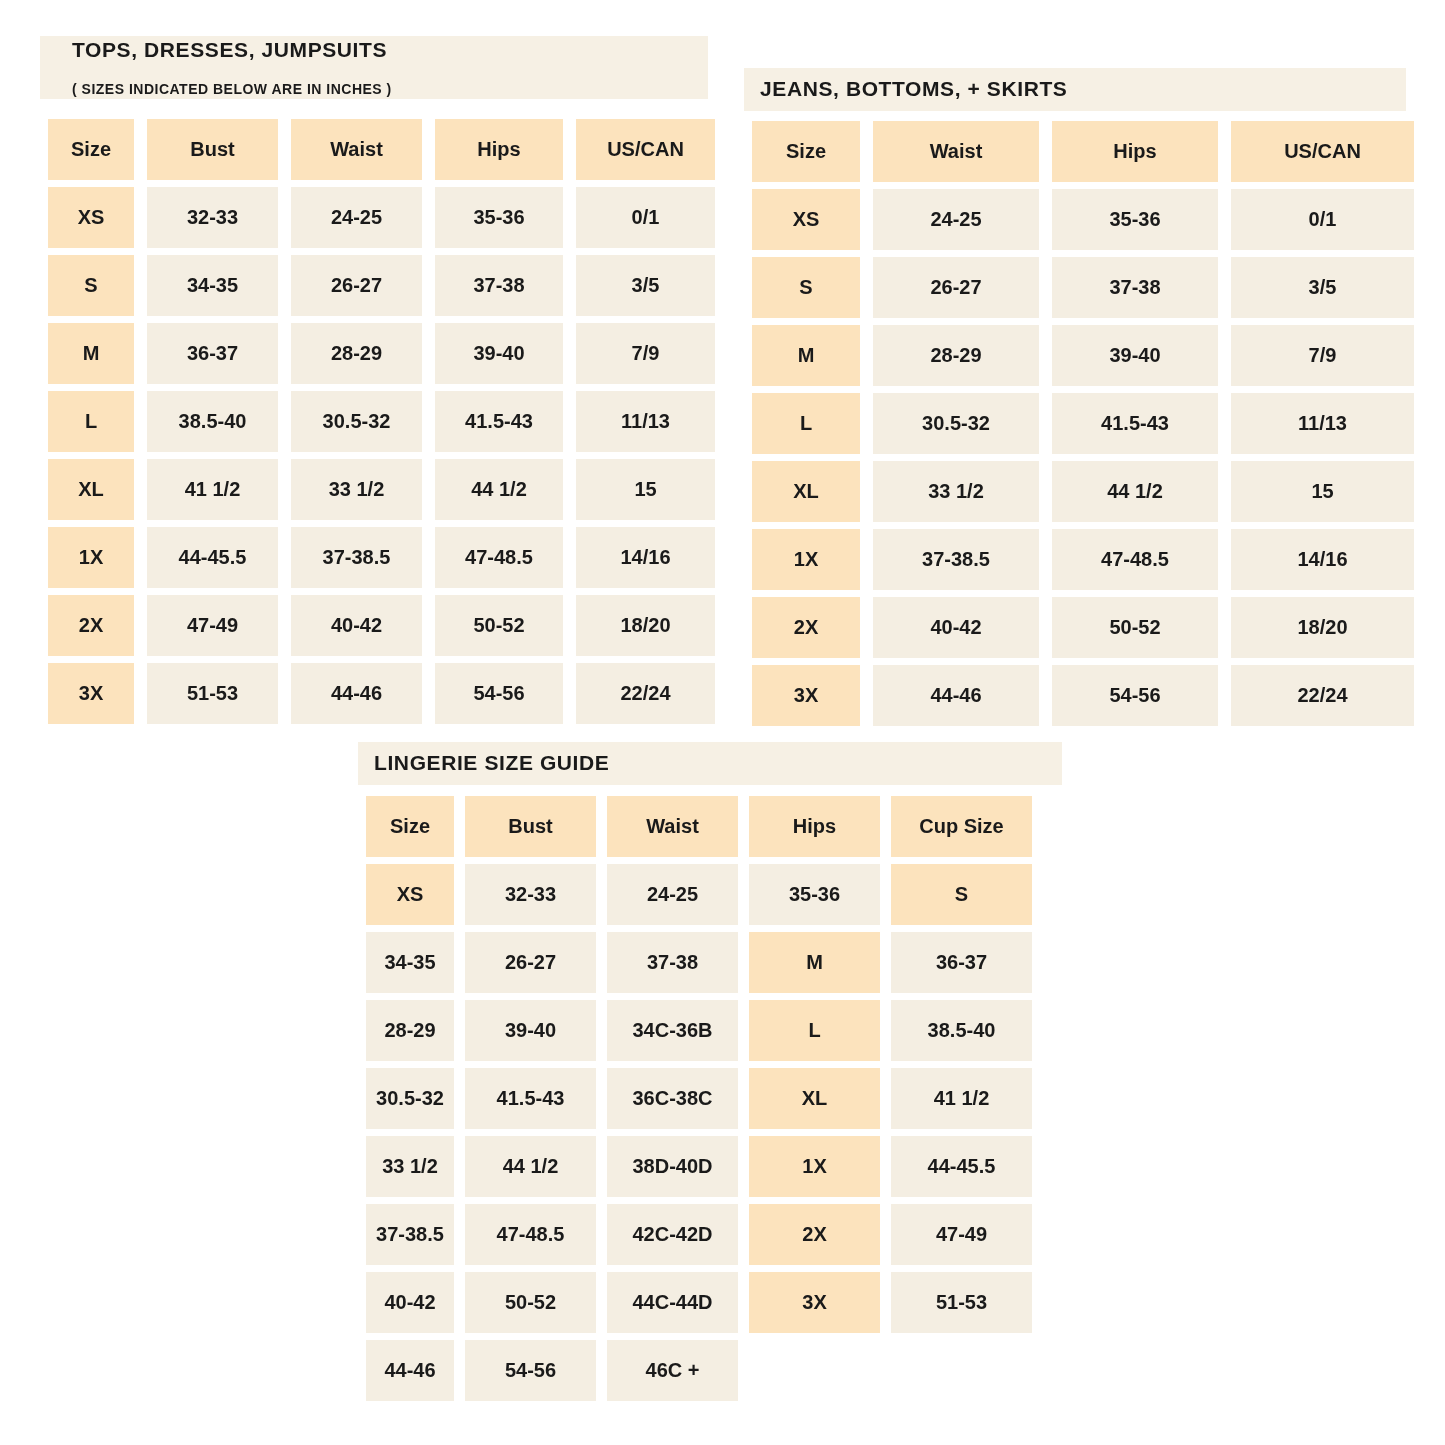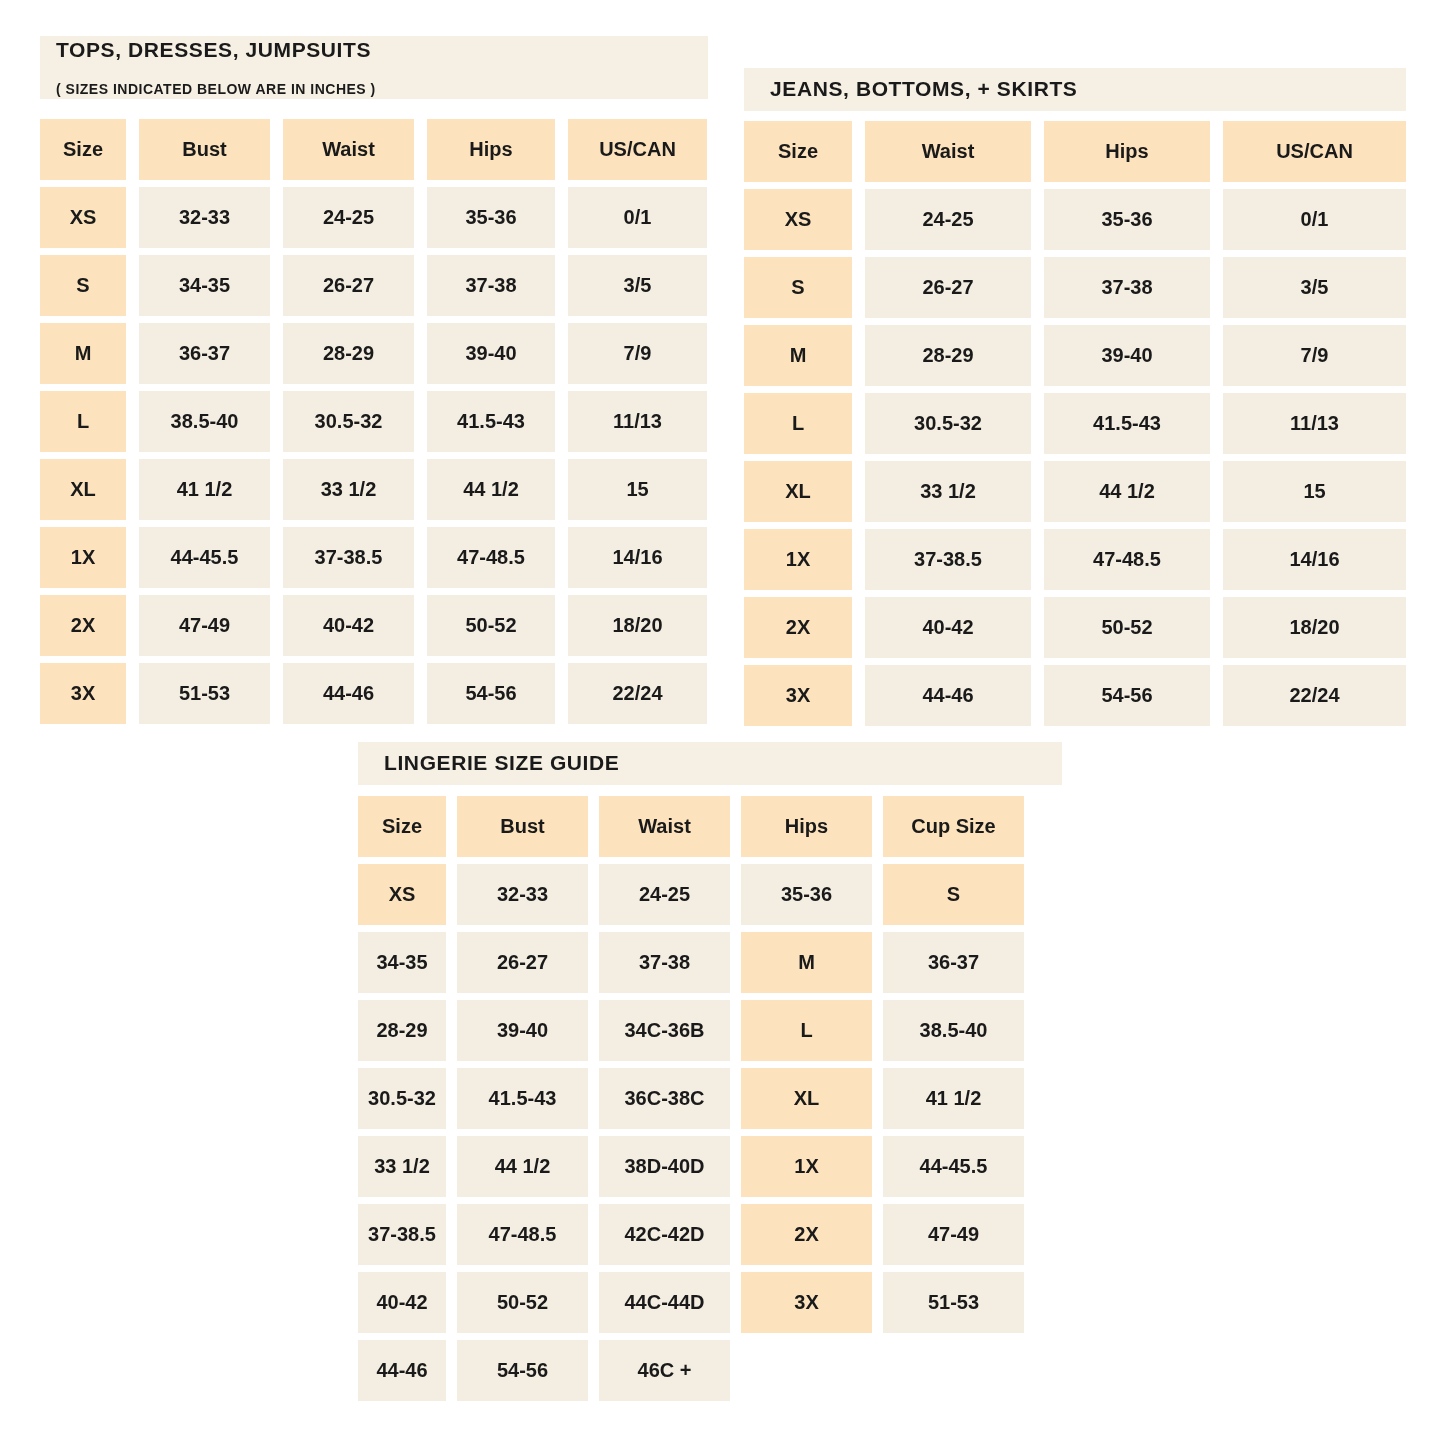--- a/index.html
+++ b/index.html
@@ -19,36 +19,36 @@
     overflow: hidden;
   }
   .tbl { position: absolute; }
   #t1 { left: 40px;  top: 36px;  width: 668px; }
   #t2 { left: 744px; top: 68px;  width: 662px; }
   #t3 { left: 358px; top: 742px; width: 704px; }
 
   .banner {
     background: var(--banner-bg);
     display: flex; flex-direction: column; justify-content: center;
-    padding-left: 16px;
+    padding-left: 32px;
     width: 100%;
   }
   #t1 .banner { height: 63px; }
-  #t2 .banner, #t3 .banner { height: 43px; padding-left: 26px; }
+  #t2 .banner, #t3 .banner { height: 43px; padding-left: 16px; }
   .title {
     font-weight: 700; font-size: 21px; letter-spacing: 0.6px;
     line-height: 1.15;
   }
   .subtitle {
     font-weight: 700; font-size: 14px; letter-spacing: 0.5px;
     margin-top: 19px;
   }
 
   .grid {
-    position: absolute; left: 0;
+    position: absolute; left: 8px;
     display: grid;
     grid-auto-rows: 61px;
     row-gap: 7px; column-gap: 13px;
     width: 100%;
   }
   #t1 .grid { grid-template-columns: 86px 131px 131px 128px 139px; top: 83px; }
   #t2 .grid { grid-template-columns: 108px 166px 166px 183px;       top: 53px; }
   #t3 .grid { grid-template-columns: 88px 131px 131px 131px 141px;  top: 54px; column-gap: 11px; }
 
   .cell {

